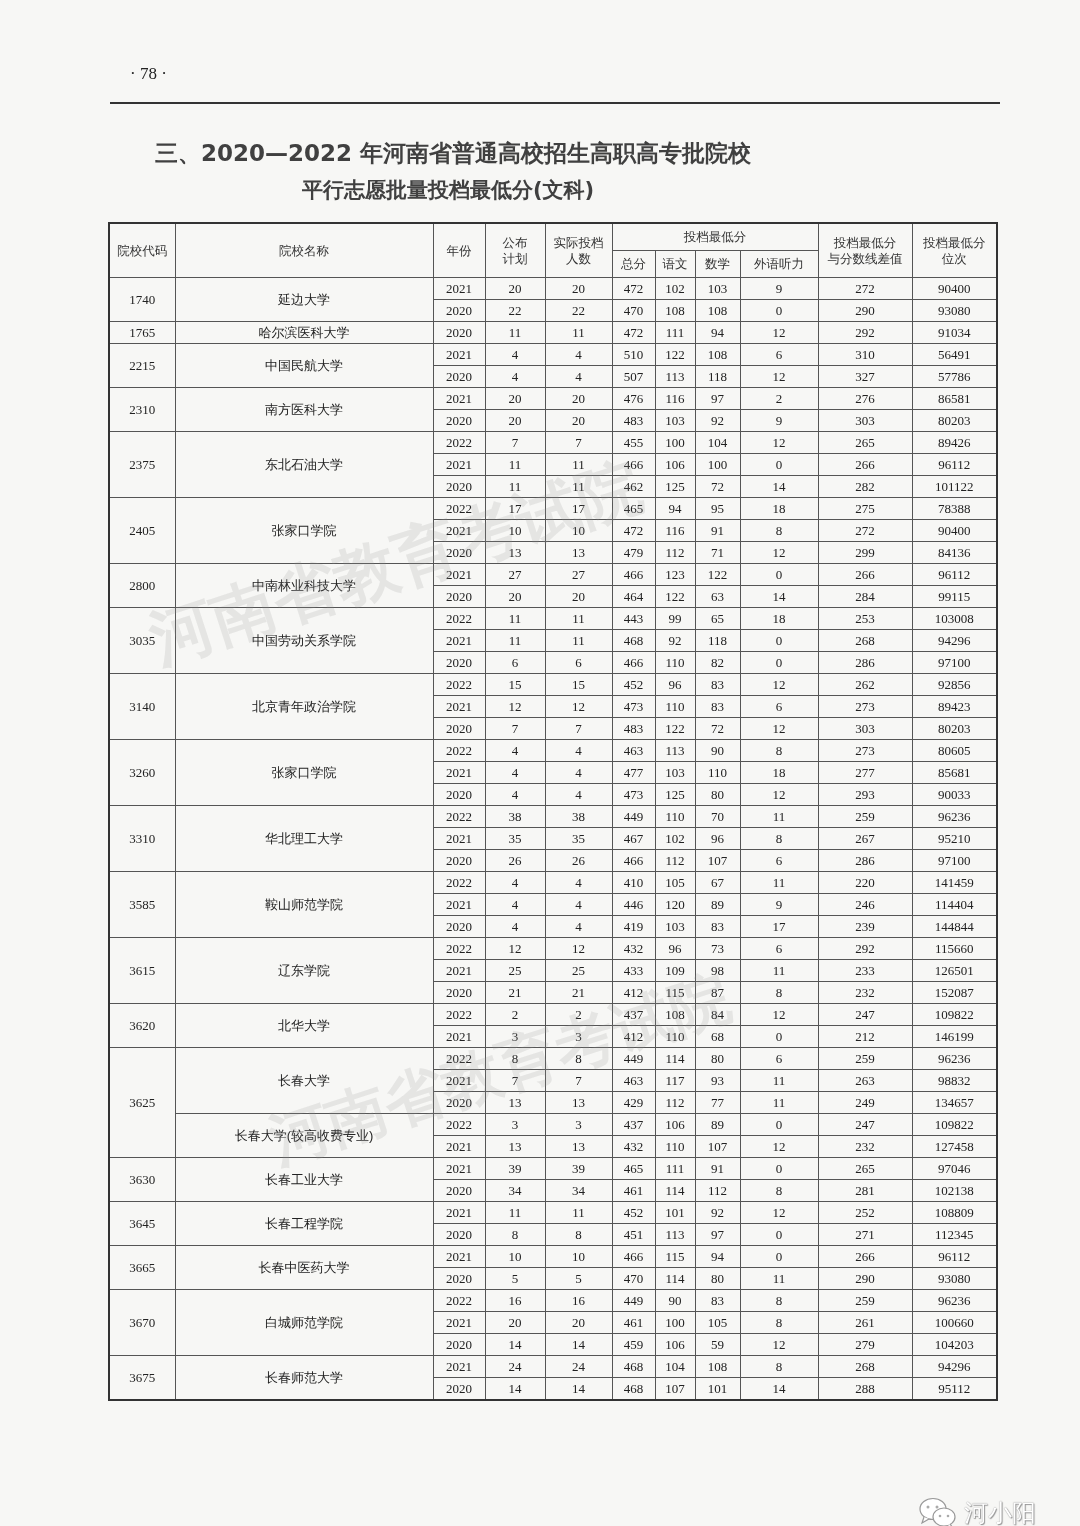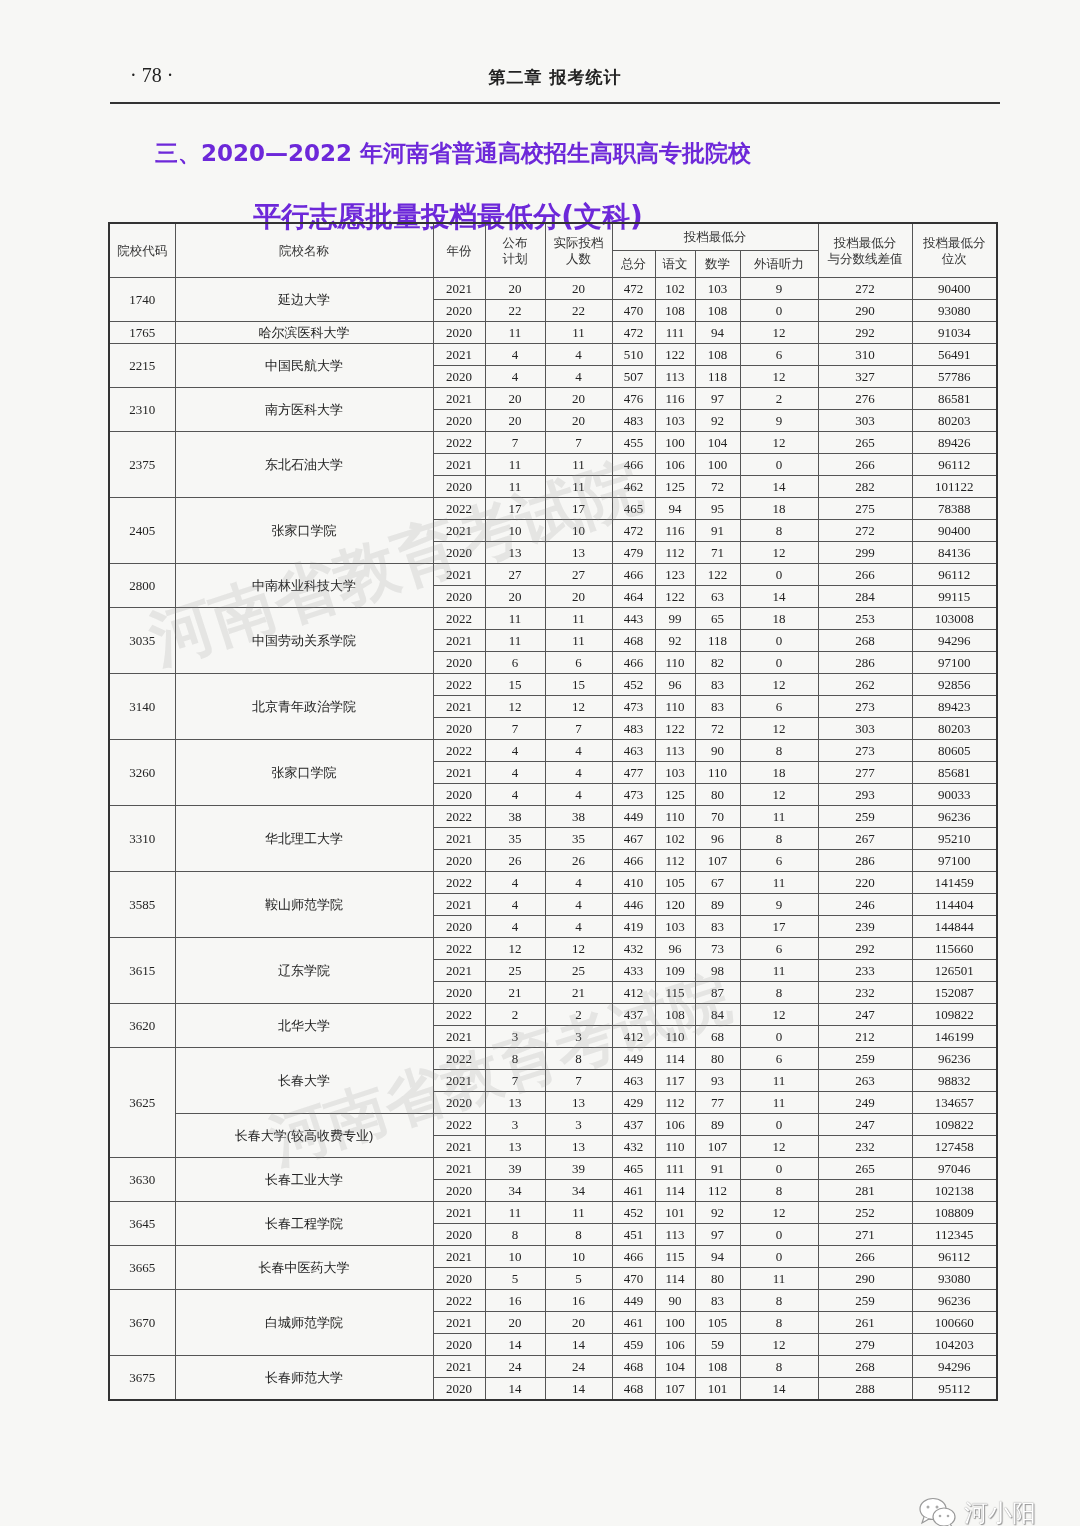--- a/index.html
+++ b/index.html
@@ -1,45 +1,44 @@
 <!DOCTYPE html>
 <html><head>
 <meta charset="utf-8">
 <style>
   html, body { margin:0; padding:0; }
   body {
     width:1080px; height:1526px; background:#f7f7f5; position:relative; overflow:hidden;
     font-family:"DejaVu Serif","Liberation Serif",serif; color:#222;
   }
   .page-header { position:absolute; left:110px; top:62px; width:890px; height:40px; border-bottom:2px solid #333; }
-  .page-num { position:absolute; left:20px; top:2px; font-size:20px; font-family:"Liberation Serif",serif; }
+  .page-num { position:absolute; left:20px; top:2px; font-size:17px; font-family:"Liberation Serif",serif; }
   .chapter { position:absolute; left:0; right:0; top:4px; text-align:center; font-size:17px; font-family:"DejaVu Sans",sans-serif; font-weight:bold; letter-spacing:1px; }
-  .title { position:absolute; left:0; width:876px; text-align:center; font-family:"DejaVu Sans",sans-serif; font-weight:bold; color:#6d28d9; }
+  .title { position:absolute; left:0; width:876px; text-align:center; font-family:"DejaVu Sans",sans-serif; font-weight:bold; color:#404040; }
   .title.l1 { top:138px; font-size:23px; padding-left:30px; box-sizing:border-box; }
-  .title.l2 { top:176px; font-size:28px; padding-left:20px; box-sizing:border-box;margin-top:22px; }
+  .title.l2 { top:176px; font-size:21px; padding-left:20px; box-sizing:border-box; }
   table.main {
     position:absolute; left:108px; top:222px; width:890px; border-collapse:collapse; table-layout:fixed;
     font-size:13px; font-family:"Liberation Serif",serif; border:2px solid #333;
   }
   table.main td, table.main th { border:1px solid #555; text-align:center; padding:0; height:21px; line-height:20px; font-weight:normal; overflow:hidden; white-space:nowrap; }
   table.main th { font-family:"DejaVu Sans",sans-serif; font-size:12.5px; color:#333; line-height:16px; }
   table.main thead tr.h1 th { height:26px; }
   table.main thead tr.h2 th { height:26px; }
   td.name { text-align:left; padding-left:9px; font-family:Liberation Sans, sans-serif; font-size:13px;margin-left:20px; }
   td.code { font-size:13px; }
   .watermark { position:absolute; font-family:"DejaVu Sans",sans-serif; color:rgba(150,150,150,0.18); font-weight:bold; transform:rotate(-18deg); pointer-events:none; white-space:nowrap; }
   .wechat { position:absolute; left:918px; top:1452px; display:flex; align-items:center; gap:6px;margin-top:44px; }
   .wechat-text { font-family:"DejaVu Sans",sans-serif; font-size:24px; color:#fff; text-shadow:0 0 1px #777, 1px 1px 1px #999; }
 </style>
 </head>
 <body>
 
 <div class="page-header">
   <span class="page-num">· 78 ·</span>
-  <div class="chapter">第二章   报考统计</div>
 </div>
 
 <div class="title l1">三、2020—2022 年河南省普通高校招生高职高专批院校</div>
 <div class="title l2">平行志愿批量投档最低分(文科)</div>
 
 <table class="main">
   <colgroup>
     <col style="width:66px">
       <col style="width:258px">
       <col style="width:52px">

